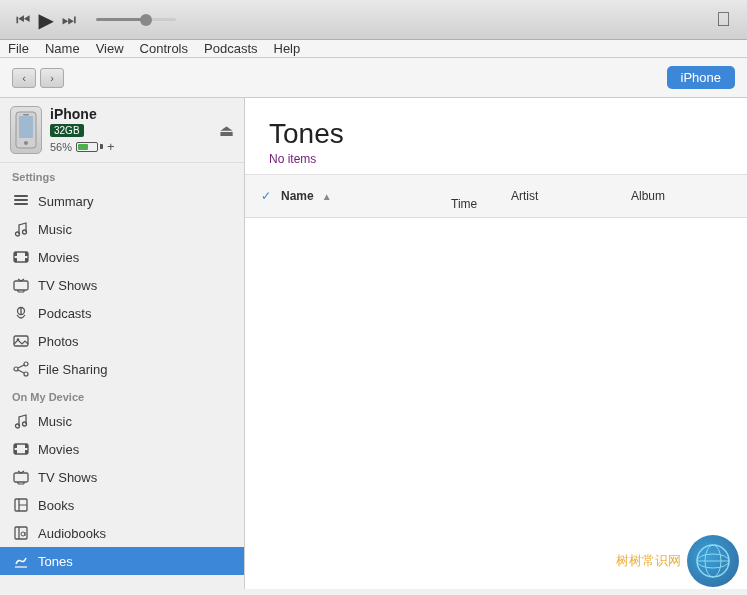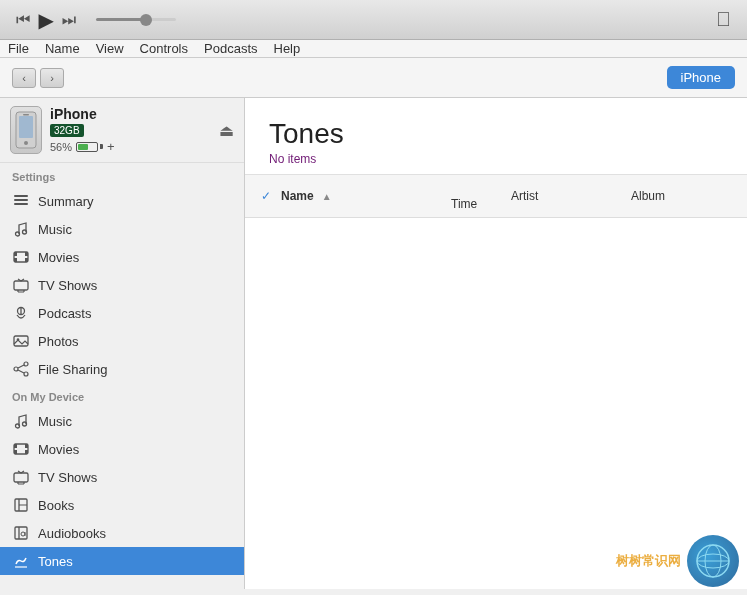--- a/index.html
+++ b/index.html
@@ -503,21 +503,21 @@
         <div class="col-time">Time</div>
         <div class="col-artist">Artist</div>
         <div class="col-album">Album</div>
       </div>
     </div>
   </div>
 
 </div>
 
 <div style="position:absolute;bottom:8px;right:8px;display:flex;align-items:center;gap:6px;opacity:0.85;">
-  <span style="font-size:13px;color:#e8a020;font-weight:700;">树树常识网</span>
+  <span style="font-size:13px;color:#e8a020;font-weight:400;">树树常识网</span>
   <div style="width:52px;height:52px;border-radius:50%;background:radial-gradient(circle at 40% 40%, #1a8fd1, #0a4f8a);display:flex;align-items:center;justify-content:center;">
     <svg width="36" height="36" viewBox="0 0 36 36">
       <circle cx="18" cy="18" r="16" fill="none" stroke="#7ad4f0" stroke-width="1.5"></circle>
       <ellipse cx="18" cy="18" rx="8" ry="16" fill="none" stroke="#7ad4f0" stroke-width="1"></ellipse>
       <line x1="2" y1="18" x2="34" y2="18" stroke="#7ad4f0" stroke-width="1"></line>
       <ellipse cx="18" cy="18" rx="16" ry="7" fill="none" stroke="#7ad4f0" stroke-width="1"></ellipse>
     </svg>
   </div>
 </div>
 

